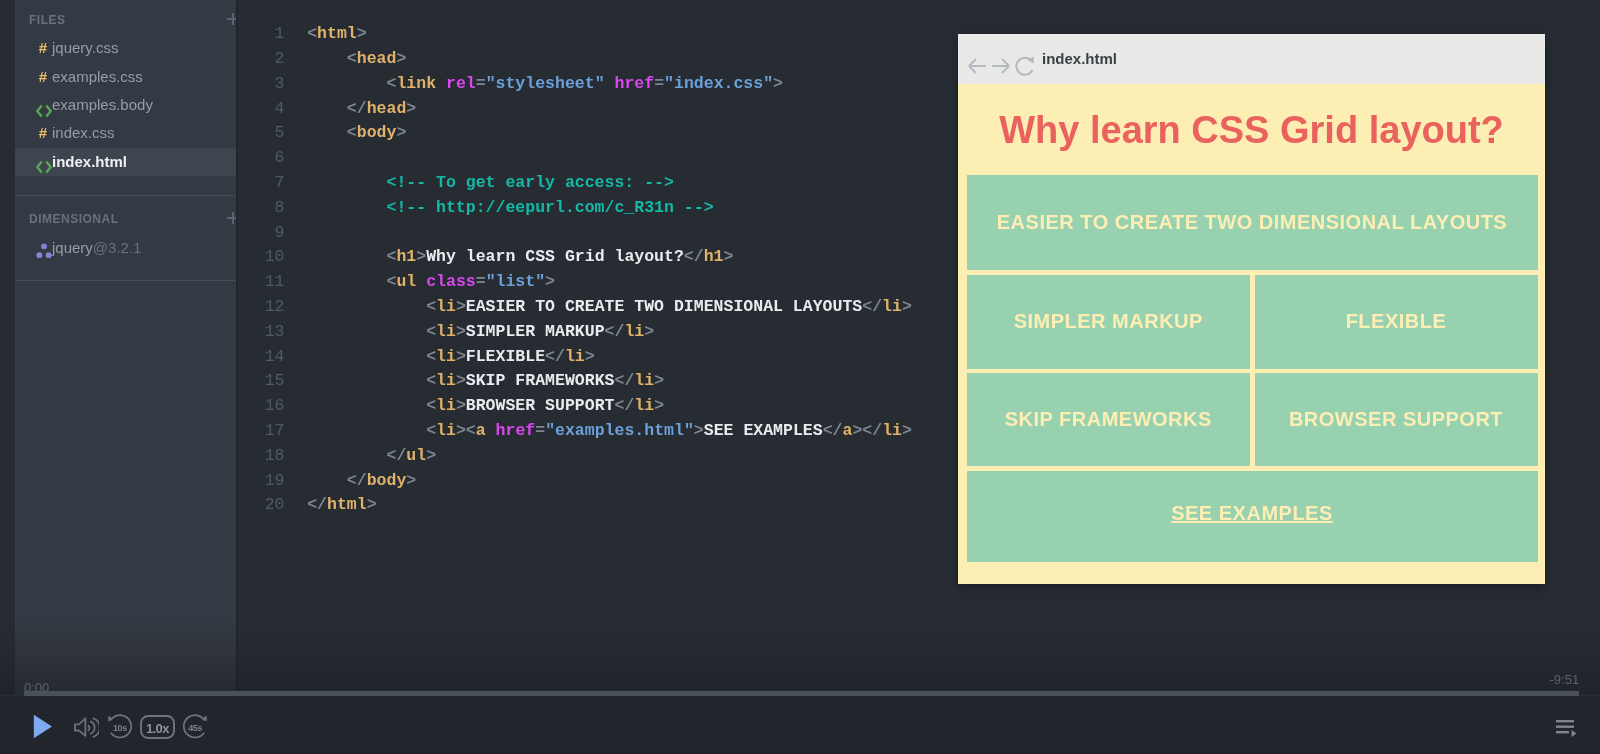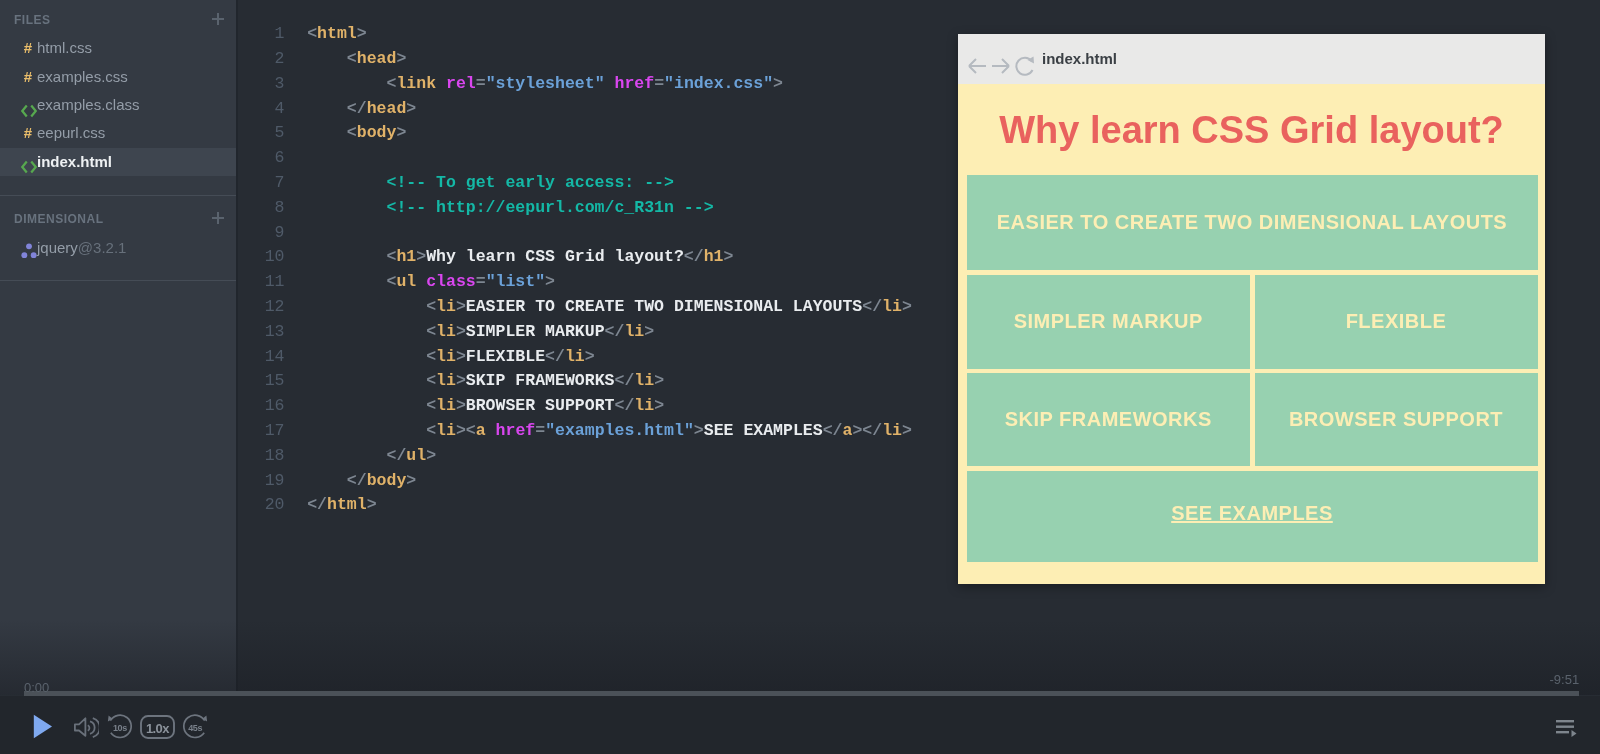--- a/index.html
+++ b/index.html
@@ -1,20 +1,20 @@
 <!DOCTYPE html>
 <html><head>
 <meta charset="utf-8">
 <style>
   * { margin:0; padding:0; box-sizing:border-box; }
   html,body { width:1600px; height:754px; overflow:hidden; background:#272c33; font-family:"Liberation Sans",sans-serif; }
   #stage { position:relative; width:1600px; height:754px; }
 
   
-  #sidebar { position:absolute; left:0; top:0; width:236px; height:695px; background:#343a43; }
+  #sidebar { position:absolute; left:15px; top:0; width:236px; height:695px; background:#343a43; }
   #sidebar .sec-head { position:absolute; left:14px; font-size:12px; font-weight:bold; letter-spacing:0.5px; color:#68727e; }
   #sidebar .plus { position:absolute; right:12px; width:12px; height:12px; }
   .plus:before, .plus:after { content:""; position:absolute; background:#5a636e; }
   .plus:before { left:5.25px; top:0; width:1.5px; height:12px; }
   .plus:after { top:5.25px; left:0; height:1.5px; width:12px; }
   .frow { position:absolute; left:0; width:236px; height:28px; }
   .frow .fico { position:absolute; left:20px; top:5px; width:16px; height:18px; font-size:15px; font-weight:bold; text-align:center; }
   .frow .fname { position:absolute; left:37px; top:5px; font-size:15px; color:#949da8; line-height:18px; }
   .frow.sel { background:#3e454f; }
   .frow.sel .fname { color:#eef1f3; font-weight:bold; }
@@ -52,35 +52,35 @@
   #controls svg { position:absolute; }
 </style>
 </head>
 <body>
 <div id="stage">
   <div id="sidebar">
     <div class="sec-head" style="top:12.5px;">FILES</div>
     <div class="plus" style="top:13px;"></div>
     <div class="frow" style="top:34px;">
         <span class="fico ico-css">#</span>
-        <span class="fname">html.css</span>
+        <span class="fname">jquery.css</span>
       </div>
     <div class="frow" style="top:62.5px;">
         <span class="fico ico-css">#</span>
         <span class="fname">examples.css</span>
       </div>
     <div class="frow" style="top:91px;">
         <svg class="fico" style="top:10.5px; left:21px;" width="10" height="8" viewBox="0 0 10 8" fill="none" stroke="#57a84f" stroke-width="1.4" stroke-linejoin="miter">
           <path d="M3.6 0.6 L0.8 4 L3.6 7.4 M6.4 0.6 L9.2 4 L6.4 7.4"></path>
         </svg>
-        <span class="fname">examples.class</span>
+        <span class="fname">examples.body</span>
       </div>
     <div class="frow" style="top:119px;">
         <span class="fico ico-css">#</span>
-        <span class="fname">eepurl.css</span>
+        <span class="fname">index.css</span>
       </div>
     <div class="frow sel" style="top:147.5px;">
         <svg class="fico" style="top:10.5px; left:21px;" width="10" height="8" viewBox="0 0 10 8" fill="none" stroke="#57a84f" stroke-width="1.4" stroke-linejoin="miter">
           <path d="M3.6 0.6 L0.8 4 L3.6 7.4 M6.4 0.6 L9.2 4 L6.4 7.4"></path>
         </svg>
         <span class="fname">index.html</span>
       </div>
     <div class="sep" style="top:195px;"></div>
     <div class="sec-head" style="top:211.5px;">DIMENSIONAL</div>
     <div class="plus" style="top:212px;"></div>

